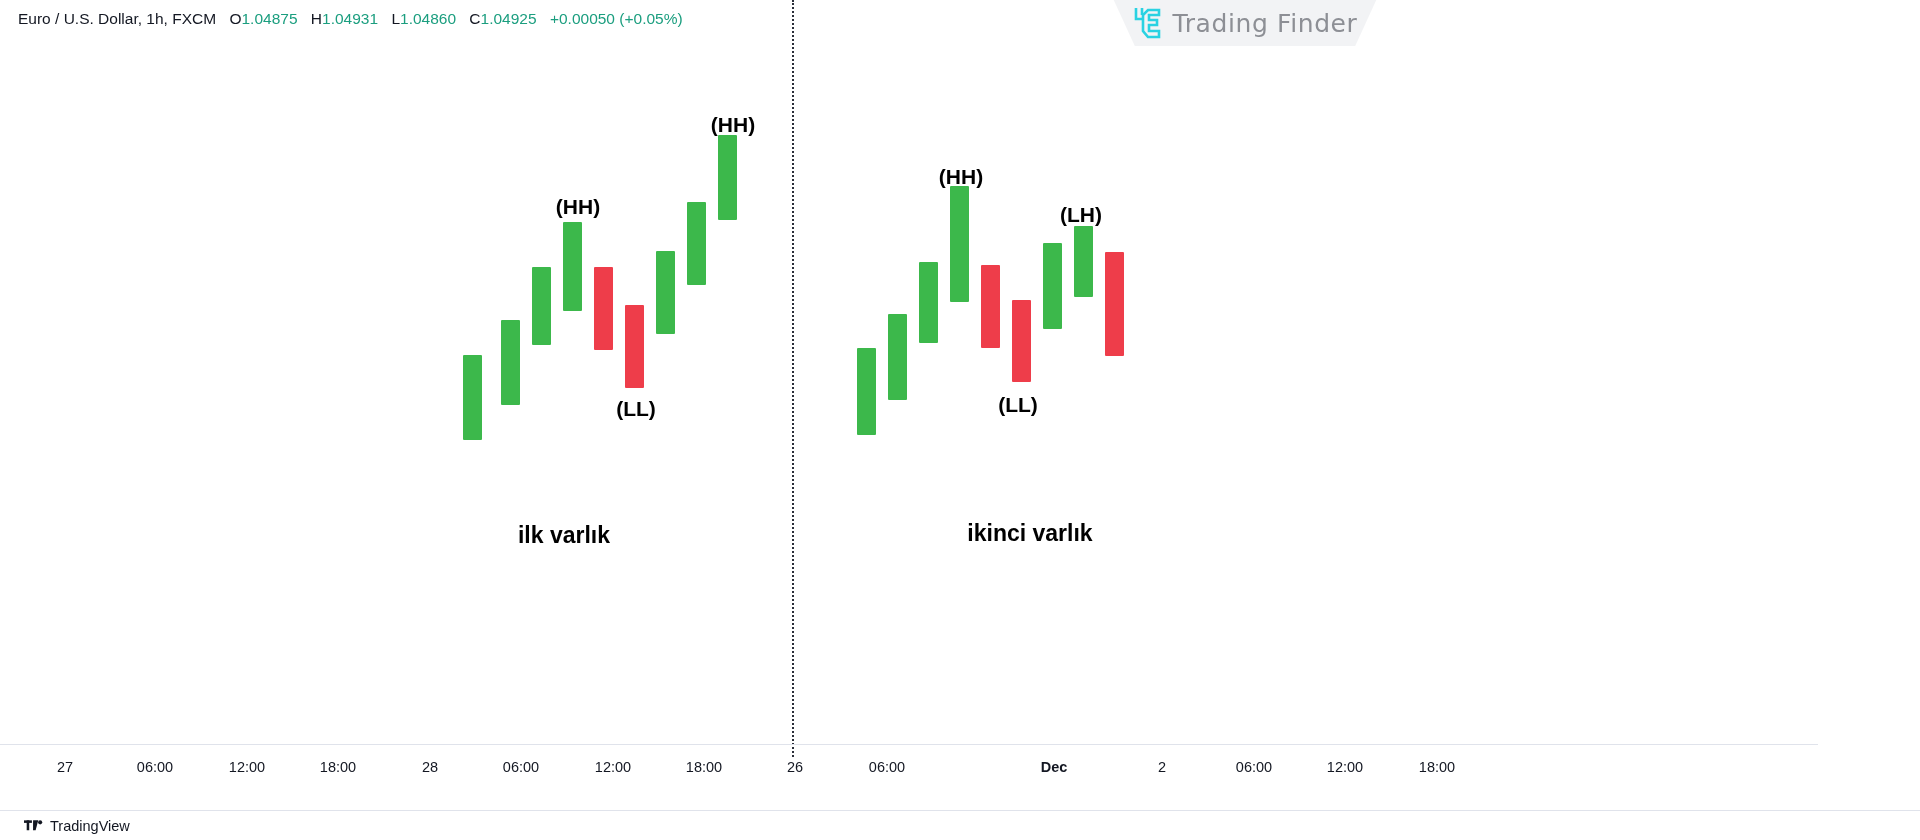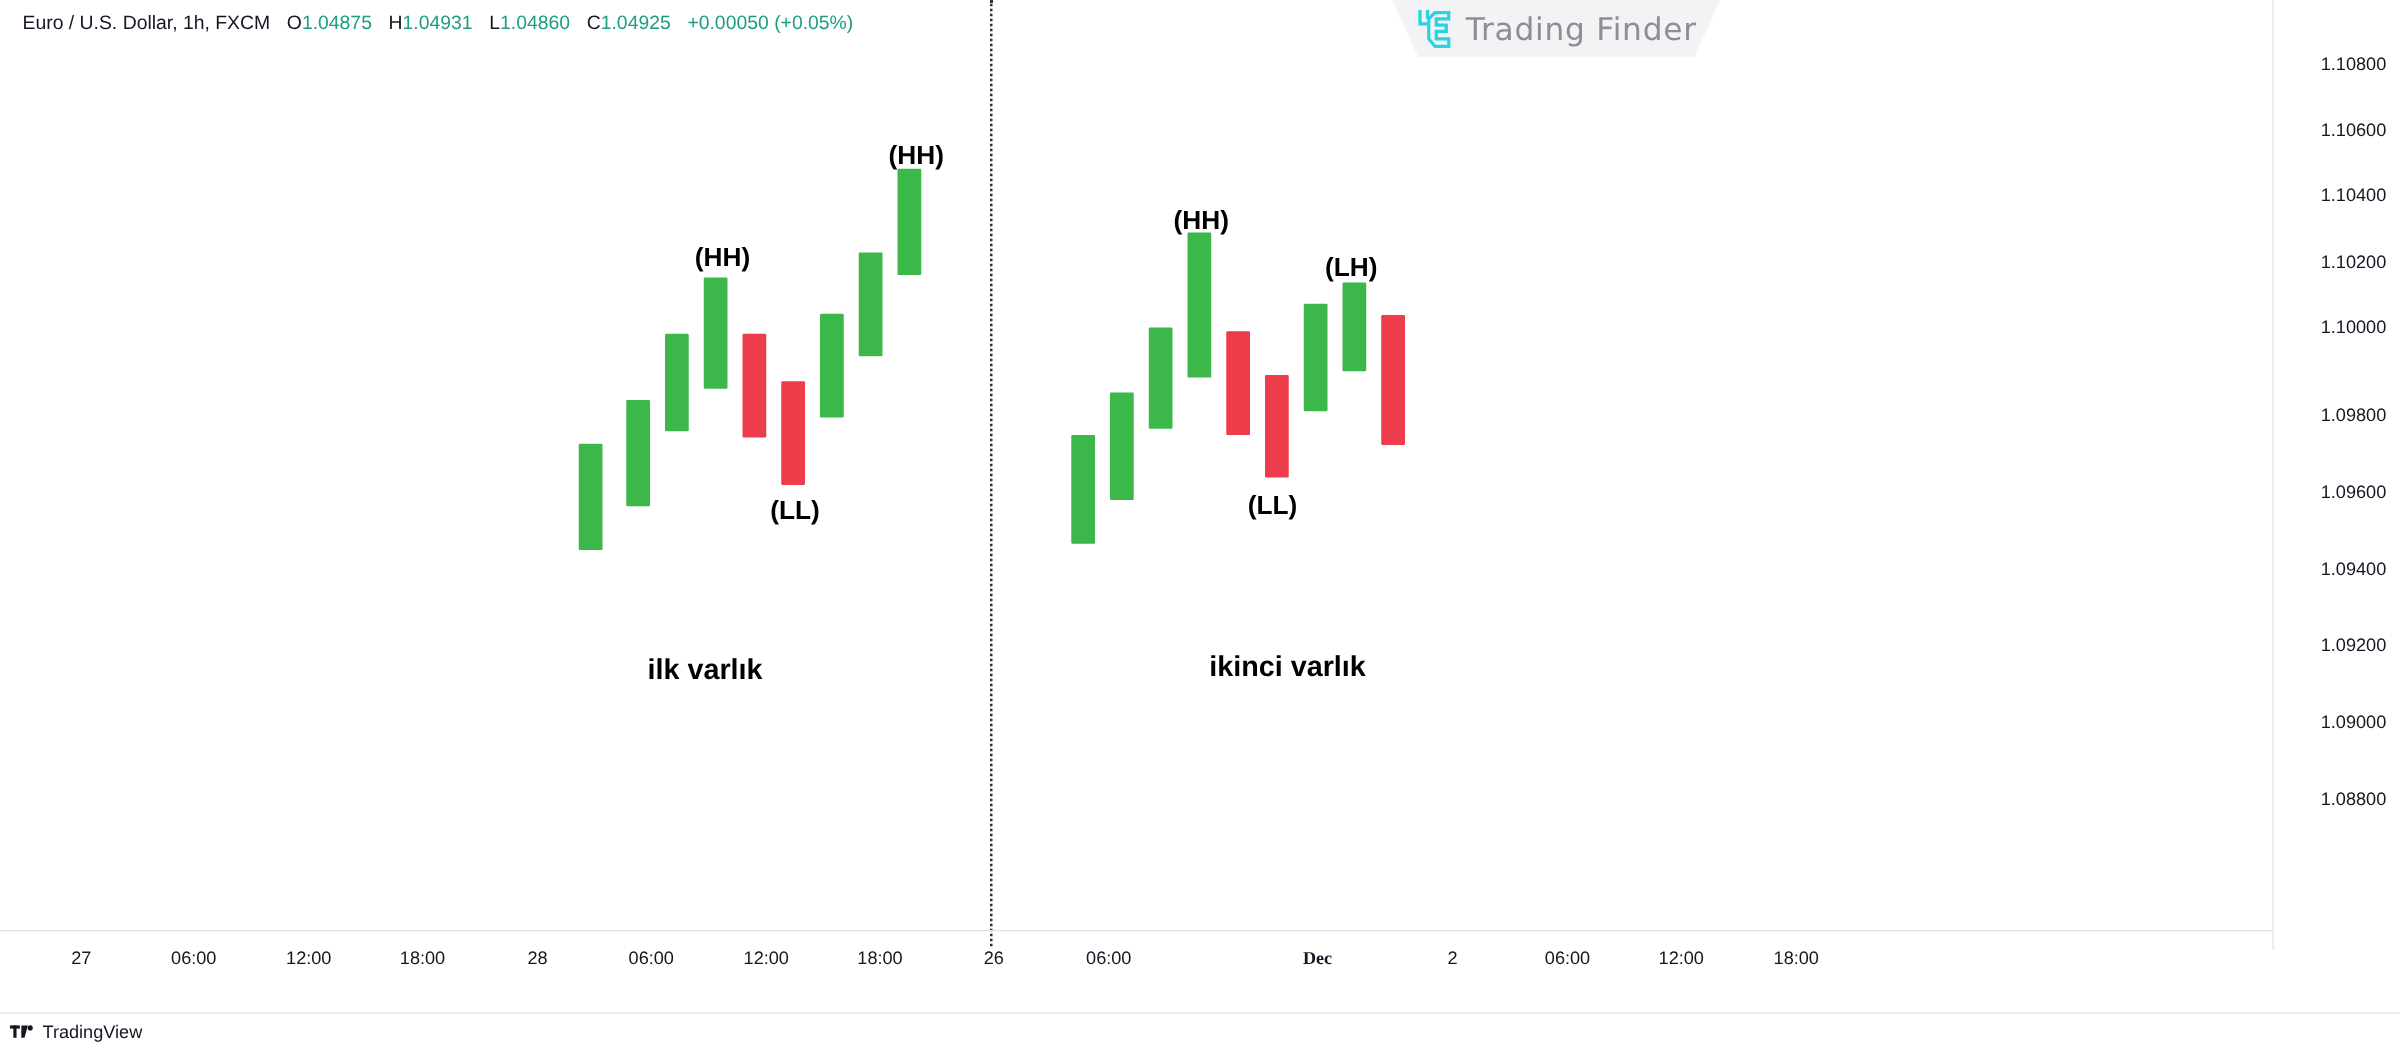--- a/index.html
+++ b/index.html
@@ -70,27 +70,27 @@
 
   
   #time-axis {
     position:absolute; left:0; top:744px; width:1818px; height:50px;
     border-top:1px solid #e0e3eb;
   }
   .time-tick {
     position:absolute; top:14px; font-size:14.5px; color:#131722;
     transform:translateX(-50%); white-space:nowrap;
   }
-  .time-tick.bold { font-weight:bold;font-family:Liberation Serif, serif; }
+  .time-tick.bold { font-weight:bold; }
 
   
   #footer {
     position:absolute; left:0; top:810px; width:1920px; height:30px;
     border-top:1px solid #e0e3eb; display:flex; align-items:center;
-    padding-left:8px; gap:7px; background:#fff;
+    padding-left:24px; gap:7px; background:#fff;
   }
   #tv-logo { width:19px; height:13px; display:block; }
   #tv-text { font-size:14.5px; color:#131722; }
 </style>
 </head>
 <body>
 
 <div id="root">
 
   <div id="legend">
@@ -146,33 +146,20 @@
         <div class="mark" style="left: 961px; top: 165px; transform: translateX(-50%);">(HH)</div>
         <div class="mark" style="left: 1018px; top: 393px; transform: translateX(-50%);">(LL)</div>
         <div class="mark" style="left: 1081px; top: 203px; transform: translateX(-50%);">(LH)</div>
       </div>
     <div id="group-labels">
         <div class="group-label" style="left: 564px; top: 522px;">ilk varlık</div>
         <div class="group-label" style="left: 1030px; top: 520px;">ikinci varlık</div>
       </div>
   </div>
 
-  <div id="price-axis">
-      <div class="price-tick" style="top: 52px;">1.10800</div>
-      <div class="price-tick" style="top: 105px;">1.10600</div>
-      <div class="price-tick" style="top: 157px;">1.10400</div>
-      <div class="price-tick" style="top: 210px;">1.10200</div>
-      <div class="price-tick" style="top: 262px;">1.10000</div>
-      <div class="price-tick" style="top: 333px;">1.09800</div>
-      <div class="price-tick" style="top: 394px;">1.09600</div>
-      <div class="price-tick" style="top: 456px;">1.09400</div>
-      <div class="price-tick" style="top: 517px;">1.09200</div>
-      <div class="price-tick" style="top: 578px;">1.09000</div>
-      <div class="price-tick" style="top: 640px;">1.08800</div>
-    </div>
 
   <div id="time-axis">
       <div class="time-tick" style="left: 65px;">27</div>
       <div class="time-tick" style="left: 155px;">06:00</div>
       <div class="time-tick" style="left: 247px;">12:00</div>
       <div class="time-tick" style="left: 338px;">18:00</div>
       <div class="time-tick" style="left: 430px;">28</div>
       <div class="time-tick" style="left: 521px;">06:00</div>
       <div class="time-tick" style="left: 613px;">12:00</div>
       <div class="time-tick" style="left: 704px;">18:00</div>

